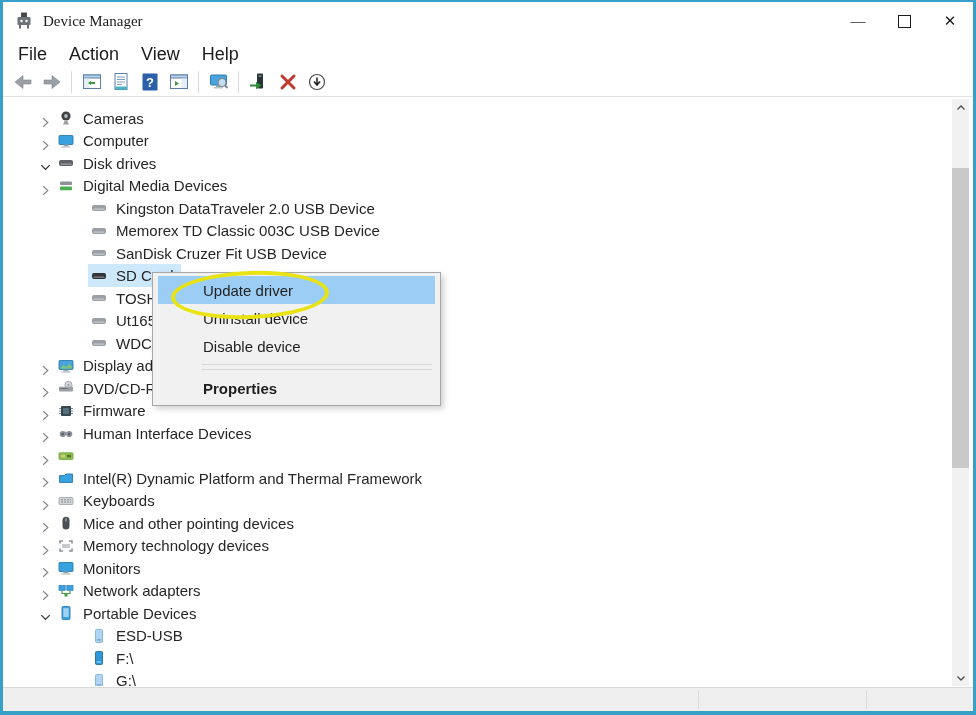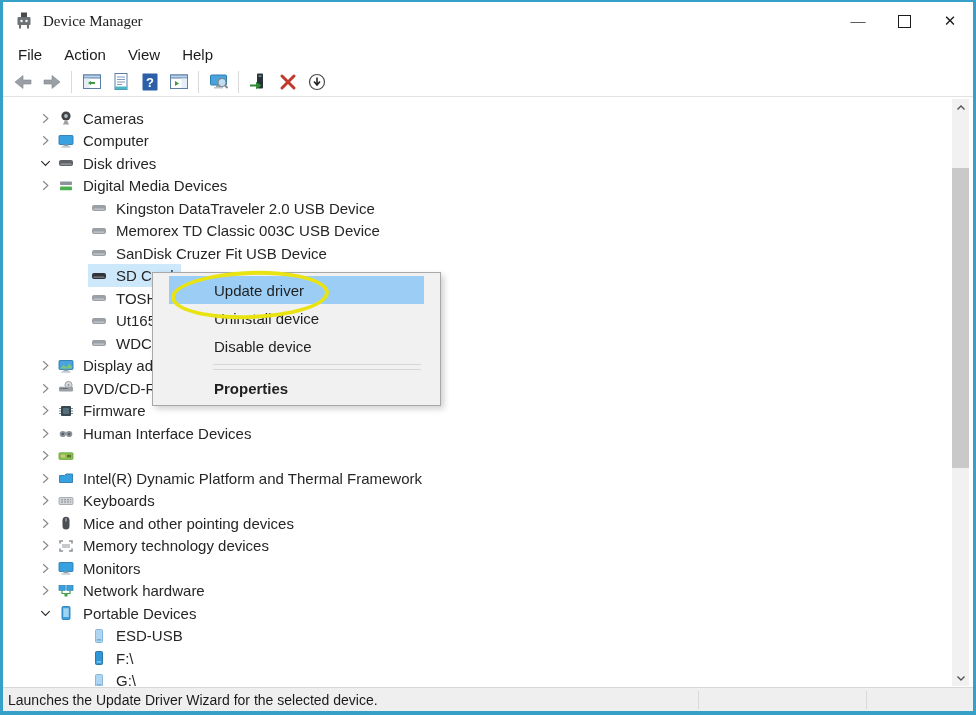--- a/index.html
+++ b/index.html
@@ -18,34 +18,34 @@
   .title-icon{margin-left:11px;width:20px;height:20px;flex:none;}
   .title-text{margin-left:9px;font-size:15px;color:#1b1b1b;}
   .win-controls{margin-left:auto;display:flex;height:100%;}
   .wc{width:46px;height:100%;display:flex;align-items:center;justify-content:center;
       font-size:15px;color:#1b1b1b;}
   .wc.max-box{width:46px;}
   .wc.max-box i{display:block;width:11px;height:11px;border:1.3px solid #1b1b1b;}
 
   
   .menubar{position:absolute;left:3px;top:40px;width:970px;height:28px;background:#fff;
-           display:flex;align-items:center;font-size:15px;color:#1b1b1b;padding-left:4px;box-sizing:border-box;}
+           display:flex;align-items:center;font-size:18px;color:#1b1b1b;padding-left:4px;box-sizing:border-box;}
   .menu-item{padding:3px 11px;}
 
   
   .toolbar{position:absolute;left:3px;top:68px;width:970px;height:29px;background:#fff;
            display:flex;align-items:center;border-bottom:1px solid #e2e2e2;box-sizing:border-box;padding-left:5px;}
   .tbtn{width:27px;height:25px;display:flex;align-items:center;justify-content:center;margin:0 1px;}
   .tbtn svg{width:20px;height:20px;}
   .tsep{width:1px;height:22px;background:#d9d9d9;margin:0 5px;}
 
   
   .tree{position:absolute;left:3px;top:97px;width:949px;height:589px;background:#fff;
         overflow:hidden;padding-top:10px;box-sizing:border-box;}
-  .trow{height:22.5px;display:flex;align-items:center;padding-left:35px;font-size:15px;color:#262626;}
+  .trow{height:22.5px;display:flex;align-items:flex-end;padding-left:35px;font-size:15px;color:#262626;}
   .trow.lvl1{padding-left:88px;}
   .exp{width:14px;height:14px;margin-right:6px;flex:none;display:flex;align-items:center;justify-content:center;}
   .exp svg{width:13px;height:13px;}
   .selwrap{display:flex;align-items:center;padding:3px 7px 3px 3px;margin-left:-3px;border-radius:0;}
   .selwrap.on{background:#cde8fb;}
   .ticon{width:16px;height:16px;flex:none;}
   .tlabel{margin-left:9px;white-space:nowrap;}
 
   
   .vscroll{position:absolute;left:952px;top:99px;width:17px;height:587px;background:#f1f1f1;}
@@ -57,21 +57,21 @@
   
   .statusbar{position:absolute;left:3px;top:687px;width:970px;height:24px;background:#efefef;
              border-top:1px solid #d8d8d8;box-sizing:border-box;display:flex;align-items:center;
              font-size:14px;color:#1b1b1b;}
   .status-text{padding-left:5px;white-space:nowrap;}
   .ssep{position:absolute;top:3px;width:1px;height:18px;background:#d9d9d9;}
 
   
   .cmenu{position:absolute;left:152px;top:272px;width:289px;background:#f1f1f1;
          border:1px solid #a8a8a8;box-shadow:3px 3px 6px rgba(0,0,0,0.18);
-         padding:3px 16px;box-sizing:border-box;z-index:5;}
+         padding:3px 5px;box-sizing:border-box;z-index:5;}
   .citem{height:28px;display:flex;align-items:center;padding-left:45px;font-size:15px;color:#1f1f1f;}
   .citem.hl{background:#9ccef5;}
   .citem.bold{font-weight:700;}
   .csep{height:1px;background:#d7d7d7;margin:4px 3px 4px 44px;}
 
   
   .annot{position:absolute;left:171px;top:271px;width:150px;height:40px;border:4px solid #e9e312;
          border-radius:50%;transform:rotate(-2deg);z-index:6;pointer-events:none;}
 </style>
 </head>
@@ -456,21 +456,21 @@
             <path d="M4.5 2.5l5 4.5-5 4.5" stroke="#8a8a8a" stroke-width="1.3" fill="none"></path>
           </svg>
         </span>
         <span class="selwrap">
           <svg class="ticon" viewBox="0 0 16 16">
             <rect x="1" y="2.5" width="6.2" height="4.8" fill="#38a1e0" stroke="#2c7cb0" stroke-width="0.7"></rect>
             <rect x="8.8" y="2.5" width="6.2" height="4.8" fill="#38a1e0" stroke="#2c7cb0" stroke-width="0.7"></rect>
             <path d="M4 7.5v3h8v-3" stroke="#43a047" stroke-width="1.2" fill="none"></path>
             <rect x="6.5" y="10.5" width="3" height="3" fill="#43a047"></rect>
           </svg>
-          <span class="tlabel">Network hardware</span>
+          <span class="tlabel">Network adapters</span>
         </span>
       </div>
       <div class="trow">
         <span class="exp">
           <svg viewBox="0 0 14 14">
             <path d="M2.5 4.5L7 9l4.5-4.5" stroke="#2b2b2b" stroke-width="1.3" fill="none"></path>
           </svg>
         </span>
         <span class="selwrap">
           <svg class="ticon" viewBox="0 0 16 16">
@@ -528,17 +528,16 @@
       <div class="citem">Uninstall device</div>
       <div class="citem">Disable device</div>
       <div class="csep"></div>
       <div class="csep"></div>
       <div class="citem bold">Properties</div>
     </div>
 
   <div class="annot"></div>
 
   <div class="statusbar">
-    <span class="status-text">Launches the Update Driver Wizard for the selected device.</span>
     <div class="ssep" style="left:695px"></div>
     <div class="ssep" style="left:863px"></div>
   </div>
 </div>
 
 </body></html>

